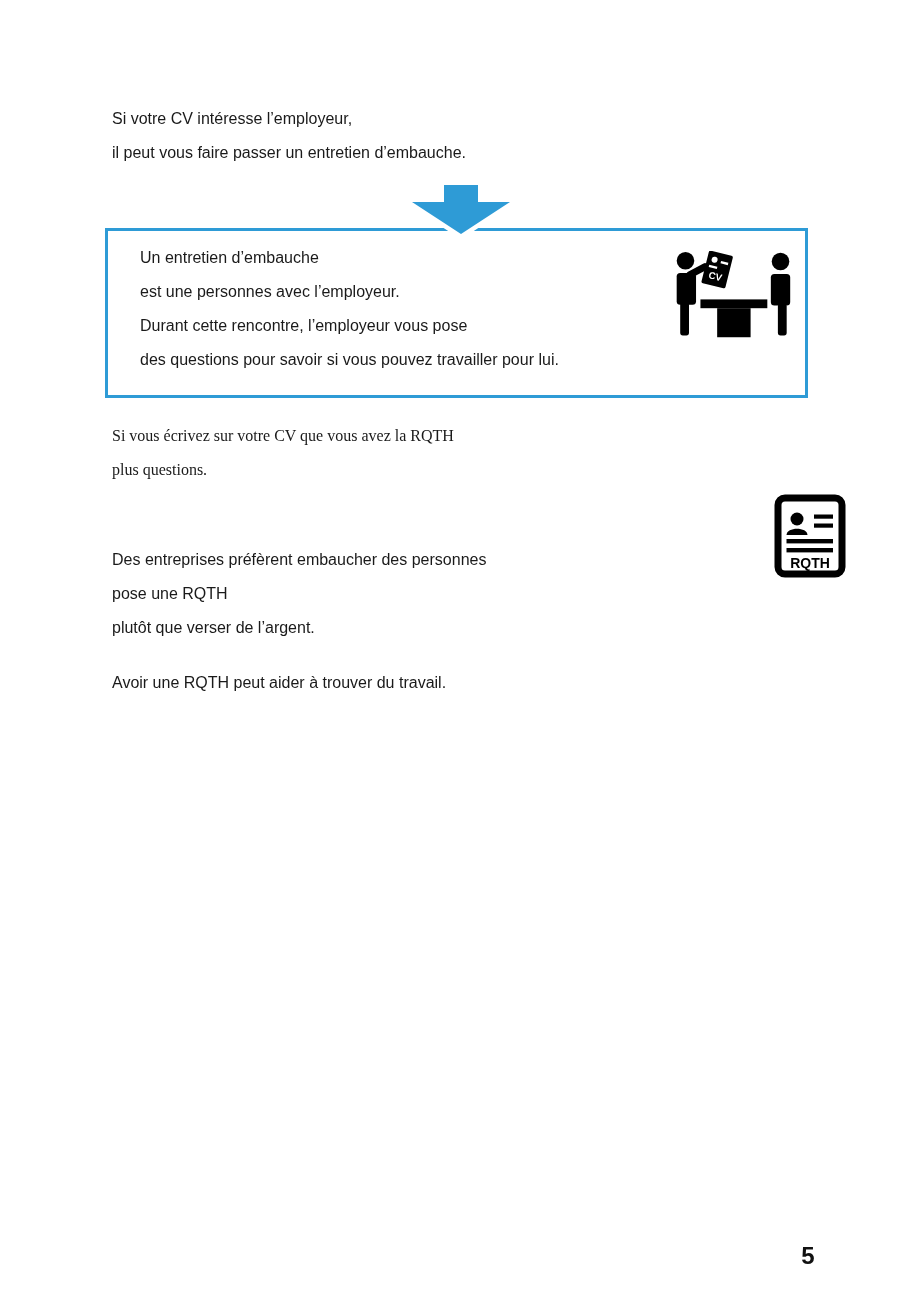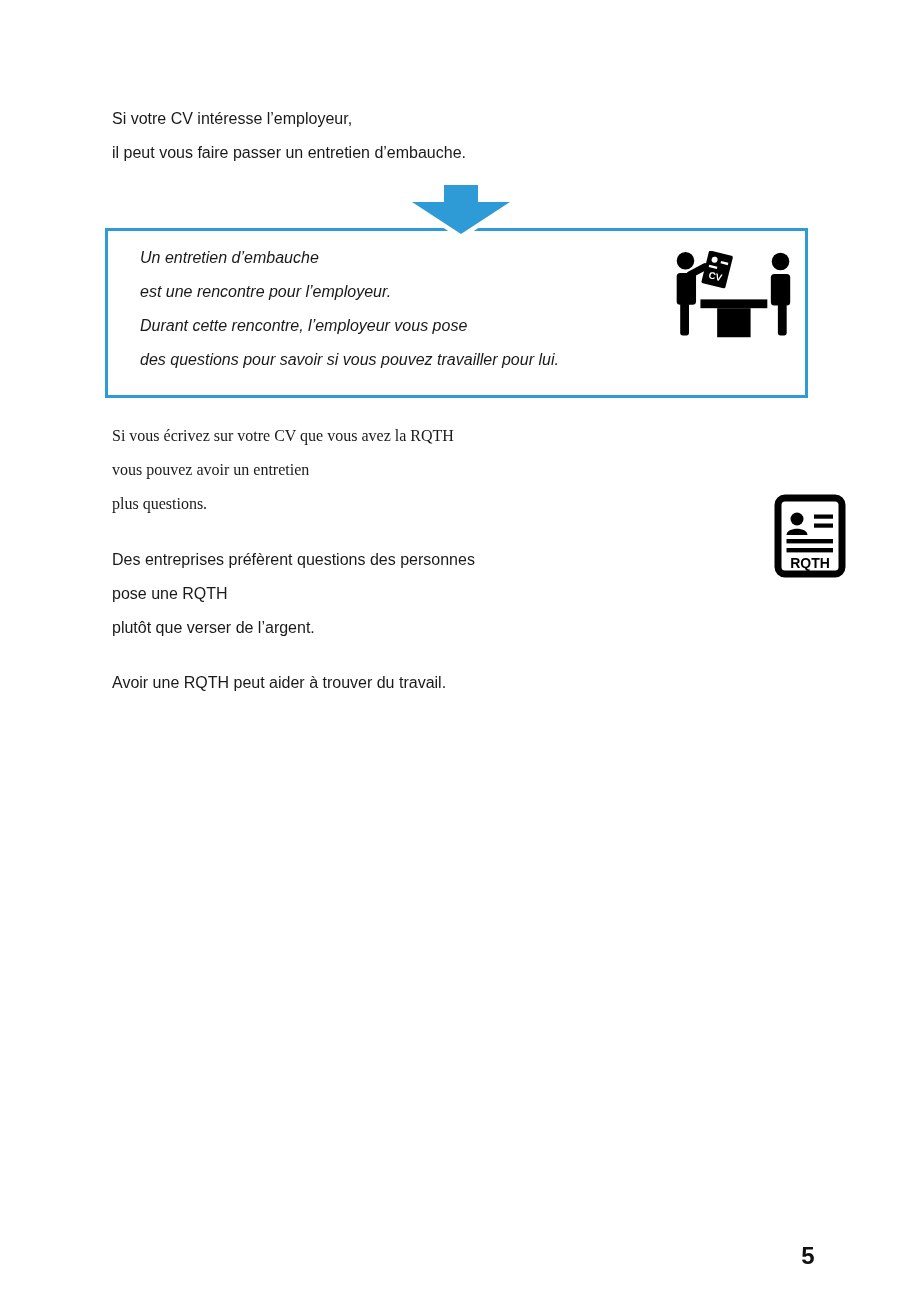--- a/index.html
+++ b/index.html
@@ -23,21 +23,21 @@
   .intro{left:110px;top:100px;}
   .arrow-wrap{position:absolute;left:405px;top:184px;width:110px;height:52px;z-index:3;}
   .callout{
     position:absolute;
     left:105px;top:228px;
     width:697px;height:164px;
     border:3px solid #2e9bd6;
     background:#ffffff;
     z-index:1;
   }
-  .callout-text{position:absolute;left:30px;top:8px;font-style:italic;}
+  .callout-text{position:absolute;left:30px;top:8px;}
   .interview-icon{position:absolute;left:563px;top:20px;width:124px;height:88px;}
   .para-rqth{left:110px;top:417px;font-family:Liberation Serif, serif;}
   .rqth-icon{position:absolute;left:736px;top:494px;width:72px;height:84px;padding-left:38px;}
   .para-entreprises{left:110px;top:541px;}
   .para-avoir{left:110px;top:664px;}
   .page-number{
     position:absolute;left:788px;top:1242px;
     width:40px;text-align:center;
     font-size:24px;font-weight:bold;color:#111111;
   }
@@ -54,21 +54,21 @@
 
   <div class="arrow-wrap">
     <svg width="110" height="52" viewBox="0 0 110 52">
       <path d="M39 1 H73 V18 H105 L56 50 L7 18 H39 Z" fill="#2e9bd6" stroke="#ffffff" stroke-width="9" paint-order="stroke" stroke-linejoin="miter"></path>
     </svg>
   </div>
 
   <div class="callout">
     <p class="para callout-text">
       <span class="line">Un entretien d’embauche</span>
-      <span class="line">est une rencontre pour l’employeur.</span>
+      <span class="line">est une personnes avec l’employeur.</span>
       <span class="line">Durant cette rencontre, l’employeur vous pose</span>
       <span class="line">des questions pour savoir si vous pouvez travailler pour lui.</span>
     </p>
 
     <div class="interview-icon">
       <svg width="124" height="88" viewBox="0 0 140 100">
         <g fill="#000000">
 
           <circle cx="16" cy="11" r="10"></circle>
           <rect x="6" y="25" width="22" height="36" rx="4"></rect>
@@ -89,41 +89,40 @@
           <circle cx="124" cy="12" r="10"></circle>
           <rect x="113" y="26" width="22" height="36" rx="4"></rect>
           <rect x="121" y="60" width="10" height="36" rx="3"></rect>
         </g>
       </svg>
     </div>
   </div>
 
   <p class="para para-rqth">
     <span class="line">Si vous écrivez sur votre CV que vous avez la RQTH</span>
-    <span class="line">vous pouvez avoir un entretien</span>
     <span class="line">plus questions.</span>
   </p>
 
   <div class="rqth-icon">
     <svg width="72" height="84" viewBox="0 0 72 84">
       <rect x="4" y="4" width="64" height="76" rx="7" fill="#ffffff" stroke="#000000" stroke-width="7"></rect>
       <g fill="#000000">
         <circle cx="23" cy="25" r="6.5"></circle>
         <path d="M12.5 41 C12.5 32.5 33.5 32.5 33.5 41 Z"></path>
         <rect x="40" y="20.5" width="19" height="4.2"></rect>
         <rect x="40" y="29.5" width="19" height="4.2"></rect>
         <rect x="12.5" y="45" width="46.5" height="4.4"></rect>
         <rect x="12.5" y="54" width="46.5" height="4.4"></rect>
       </g>
       <text x="36" y="74" font-size="14" font-weight="bold" fill="#000000" text-anchor="middle" font-family="Liberation Sans, sans-serif">RQTH</text>
     </svg>
   </div>
 
   <p class="para para-entreprises">
-    <span class="line">Des entreprises préfèrent questions des personnes</span>
+    <span class="line">Des entreprises préfèrent embaucher des personnes</span>
     <span class="line">pose une RQTH</span>
     <span class="line">plutôt que verser de l’argent.</span>
   </p>
 
   <p class="para para-avoir">
     <span class="line">Avoir une RQTH peut aider à trouver du travail.</span>
   </p>
 
   <div class="page-number">5</div>
 

